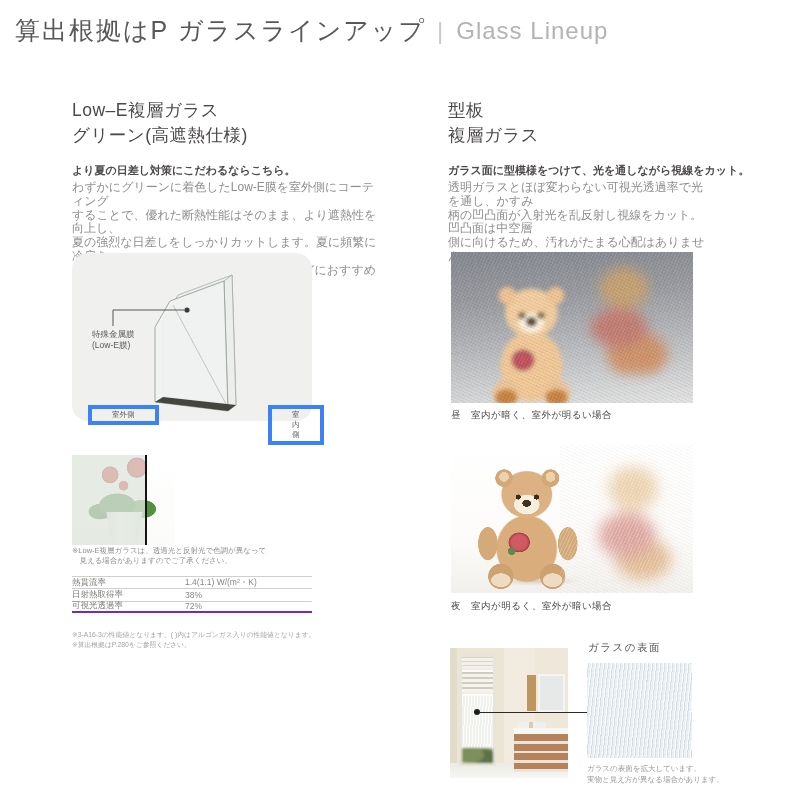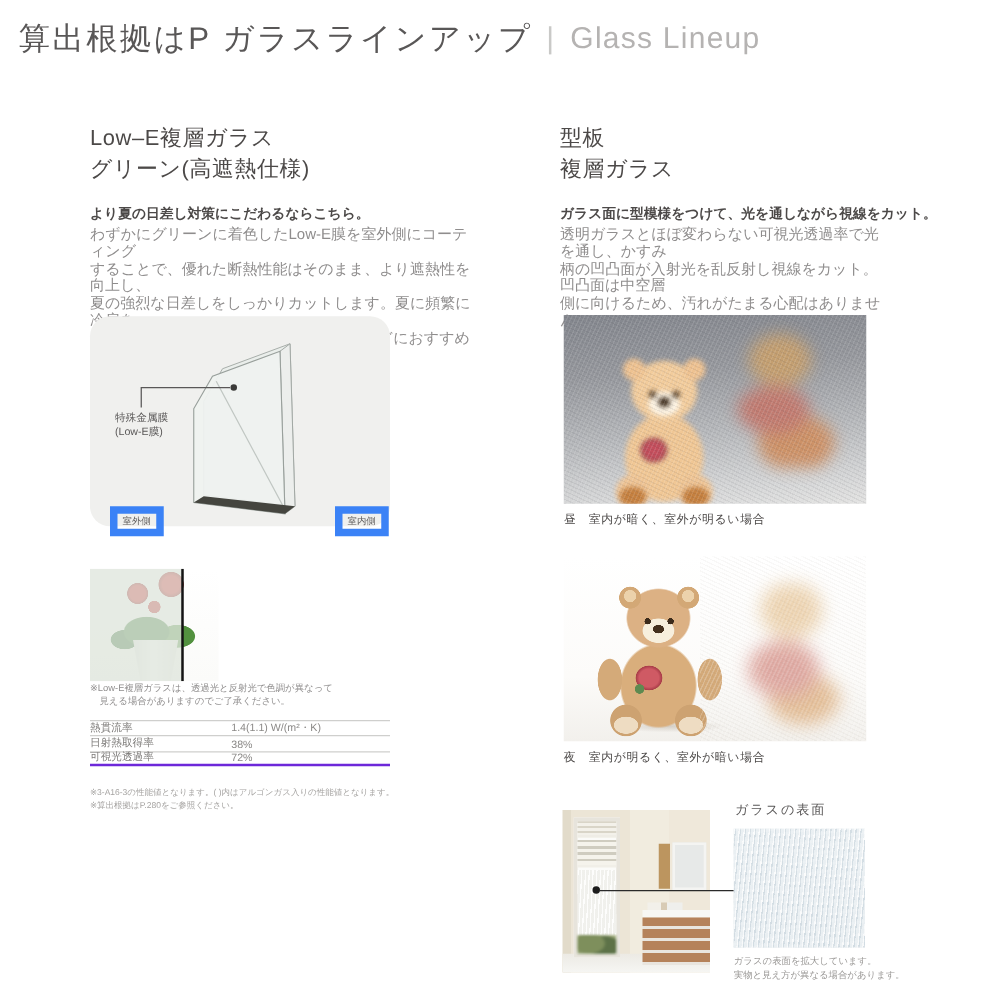--- a/index.html
+++ b/index.html
@@ -18,22 +18,22 @@
                  color:#4c4948; font-weight:500; letter-spacing:.5px; white-space:pre-line; }
   .lead  { position:absolute; top:163px; font-size:11px; font-weight:bold; color:#4c4948; }
   .body-text { position:absolute; top:181px; font-size:12px; line-height:13.8px;
                color:#8f8d8d; white-space:pre-line; }
 
   
   #diagram-box { left:72px; top:253px; width:240px; height:168px; background:#f0f0ee;border-radius:16px; }
   #diagram-box svg { position:absolute; left:0; top:0; }
   .diagram-label { position:absolute; left:20px; top:76px; font-size:8.5px; line-height:11px;
                    color:#595757; white-space:pre-line; }
-  .side-label { position:absolute; top:152px; border:6px solid #3b82f6; color:#595757;
-                font-size:7.5px; padding:1px 4px; background:transparent; }
+  .side-label { position:absolute; top:152px; border:4px solid #3b82f6; color:#595757;
+                font-size:7.5px; padding:1px 20px; background:transparent; }
   .side-label.outdoor { left:16px; }
   .side-label.indoor  { left:196px; }
 
   
   #flower-photo { left:72px; top:455px; width:103px; height:90px; overflow:hidden; background:#ffffff; }
   .flower-scene { position:absolute; inset:0;
     background:
       radial-gradient(circle 12px at 37% 22%, #d2262b 52%, #9c1b20 68%, transparent 72%),
       radial-gradient(circle 14px at 63% 14%, #d62a2e 50%, #a01c21 70%, transparent 74%),
       radial-gradient(circle 6px  at 50% 34%, #c22127 80%, transparent 85%),

